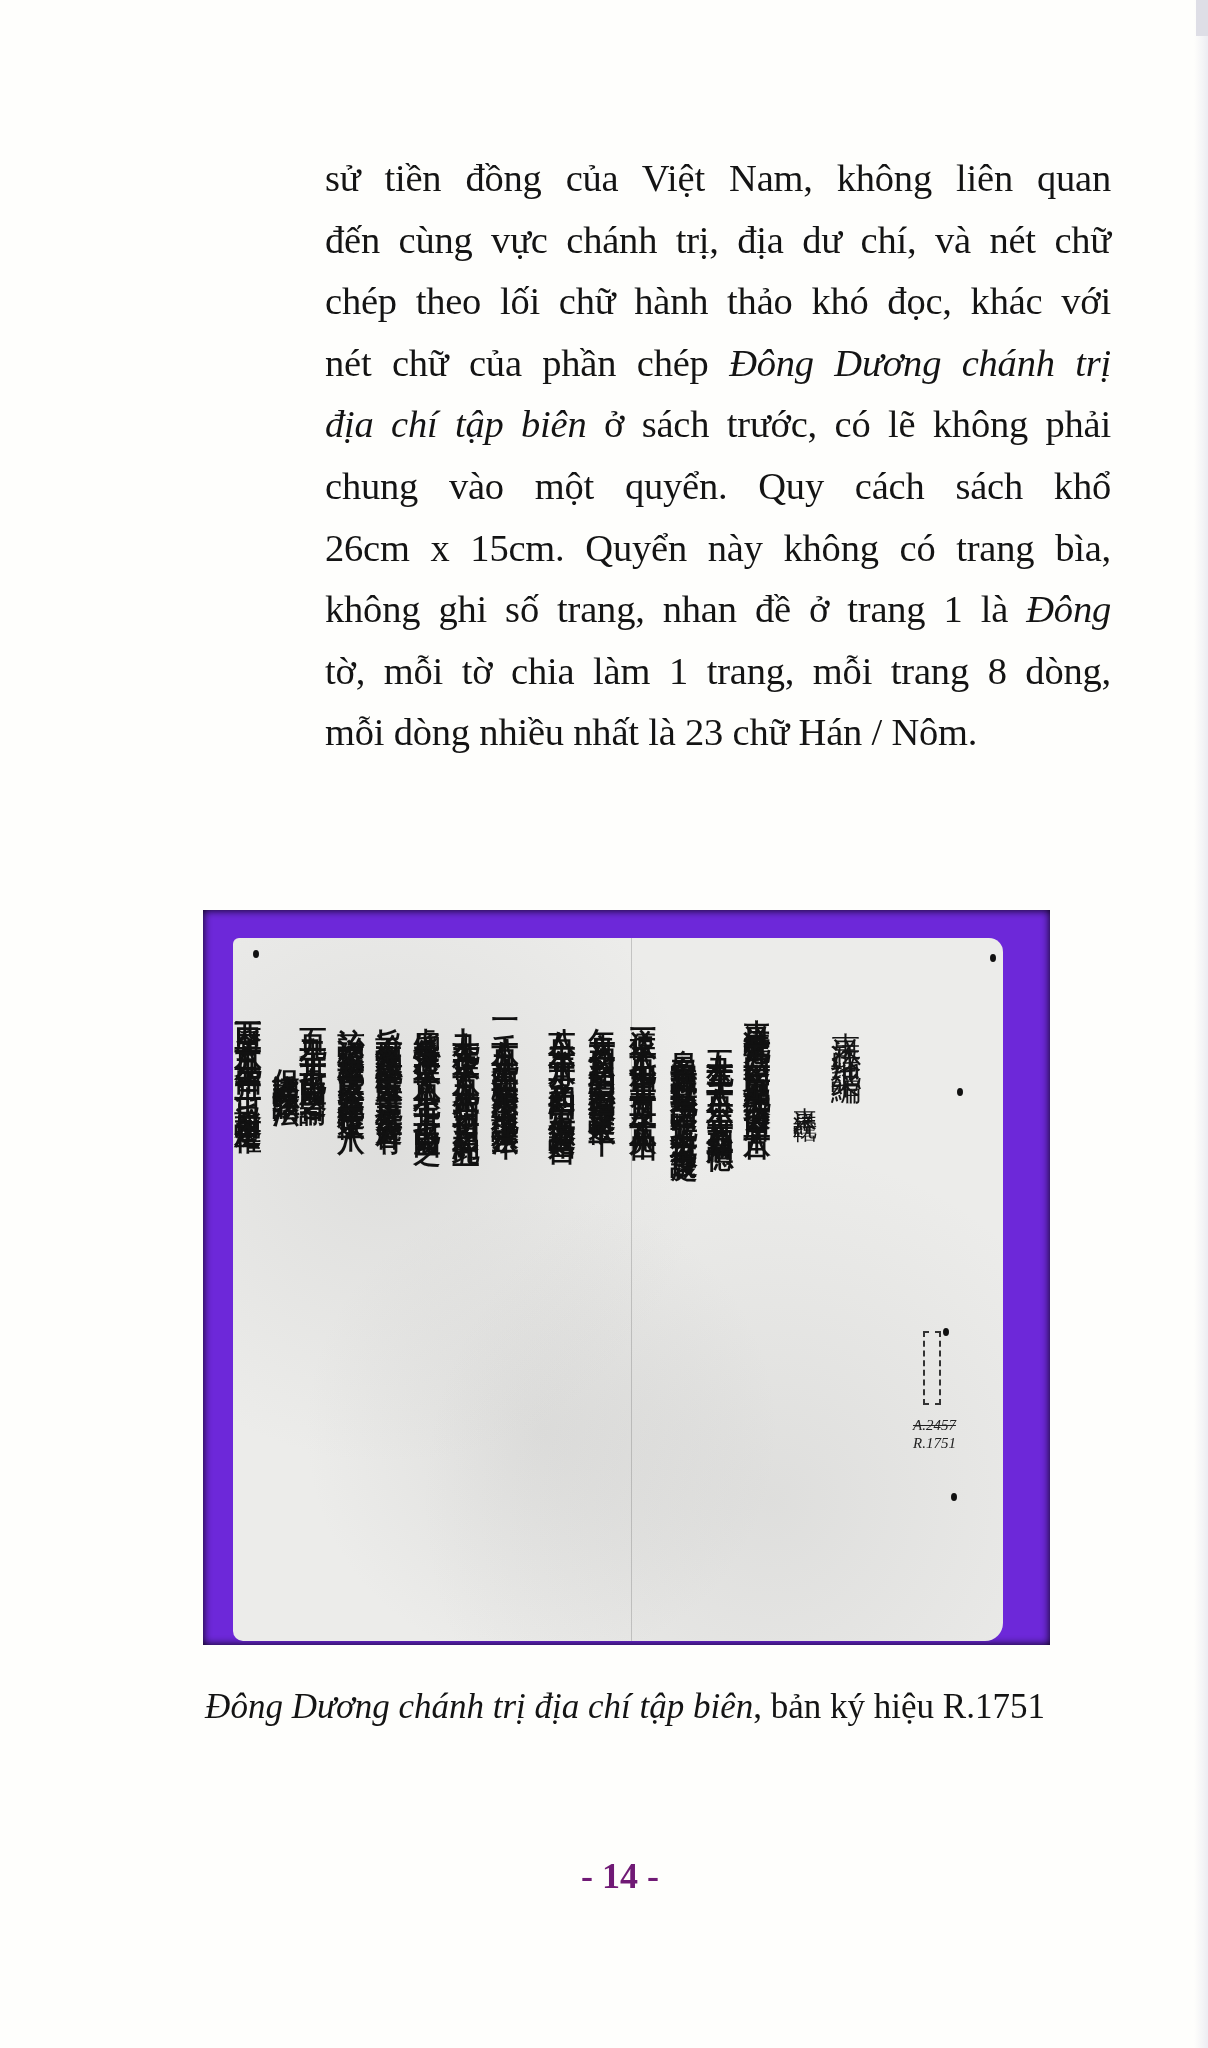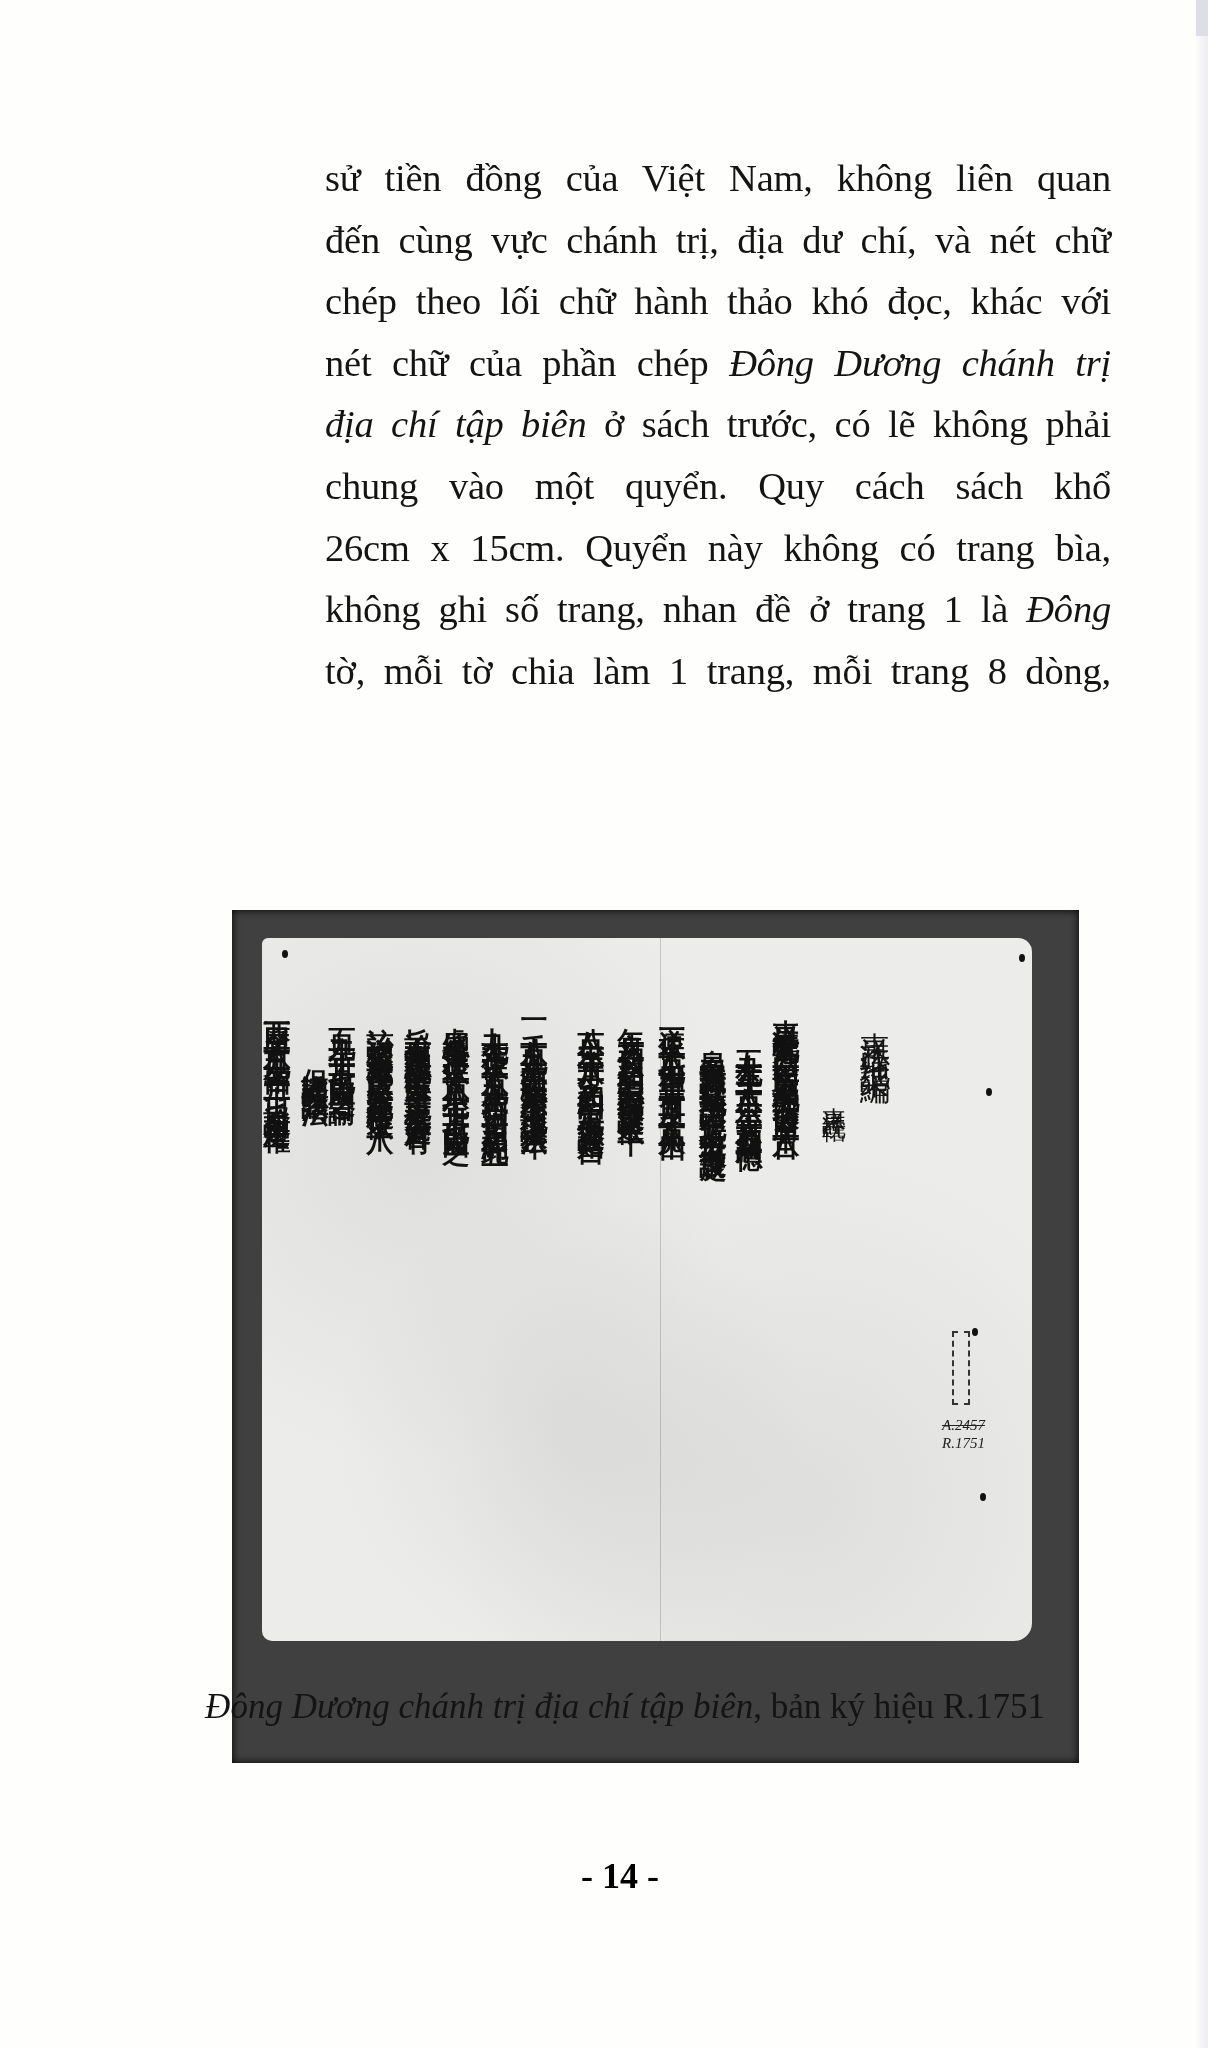--- a/index.html
+++ b/index.html
@@ -51,24 +51,23 @@
       text-align-last: left;
     }
     .line i {
       font-style: italic;
     }
     .figure {
       position: absolute;
       left: 203px;
       top: 910px;
       width: 847px;
-      height: 853px;
-      background: #404040;
+      height: 735px;
+      background: #6d28d9;
       box-shadow: inset 0 0 8px #000;
-      margin-left: 29px;
     }
     .manuscript {
       position: absolute;
       left: 30px;
       top: 28px;
       width: 770px;
       height: 703px;
       background: #ececea;
       background-image:
         radial-gradient(circle at 20% 30%, rgba(160,160,160,0.18) 0, transparent 40%),
@@ -144,39 +143,40 @@
     .caption i {
     }
     .page-number {
       position: absolute;
       left: 520px;
       top: 1855px;
       width: 200px;
       text-align: center;
       font-size: 36px;
       font-weight: bold;
-      color: #000000;
+      color: #701a75;
     }
   </style>
 </head>
 <body>
 
 <div class="page-edge"></div>
 <div class="page-edge-top"></div>
 
 <div class="body-text">
   <span class="line"><span>sử tiền đồng của Việt Nam, không liên quan</span></span>
   <span class="line"><span>đến cùng vực chánh trị, địa dư chí, và nét chữ</span></span>
   <span class="line"><span>chép theo lối chữ hành thảo khó đọc, khác với</span></span>
   <span class="line"><span>nét chữ của phần chép </span><i>Đông Dương chánh trị</i></span>
   <span class="line"><i>địa chí tập biên</i><span> ở sách trước, có lẽ không phải</span></span>
   <span class="line"><span>chung vào một quyển. Quy cách sách khổ</span></span>
   <span class="line"><span>26cm x 15cm. Quyển này không có trang bìa,</span></span>
   <span class="line"><span>không ghi số trang, nhan đề ở trang 1 là </span><i>Đông</i></span>
   <span class="line"><span>tờ, mỗi tờ chia làm 1 trang, mỗi trang 8 dòng,</span></span>
+  <span class="line last"><span>mỗi dòng nhiều nhất là 23 chữ Hán / Nôm.</span></span>
 </div>
 
 <div class="figure">
   <div class="manuscript">
     <div class="fold-line"></div>
 
     <div class="ms-title" style="left:592px; top:70px; font-size:30px; letter-spacing:6px;">東洋政治地誌采編</div>
     <div class="ms-title" style="left:556px; top:150px; font-size:24px; letter-spacing:4px;">東洋統轄</div>
     <div class="ms-stamp"></div>
     <div class="ms-shelfmark">

